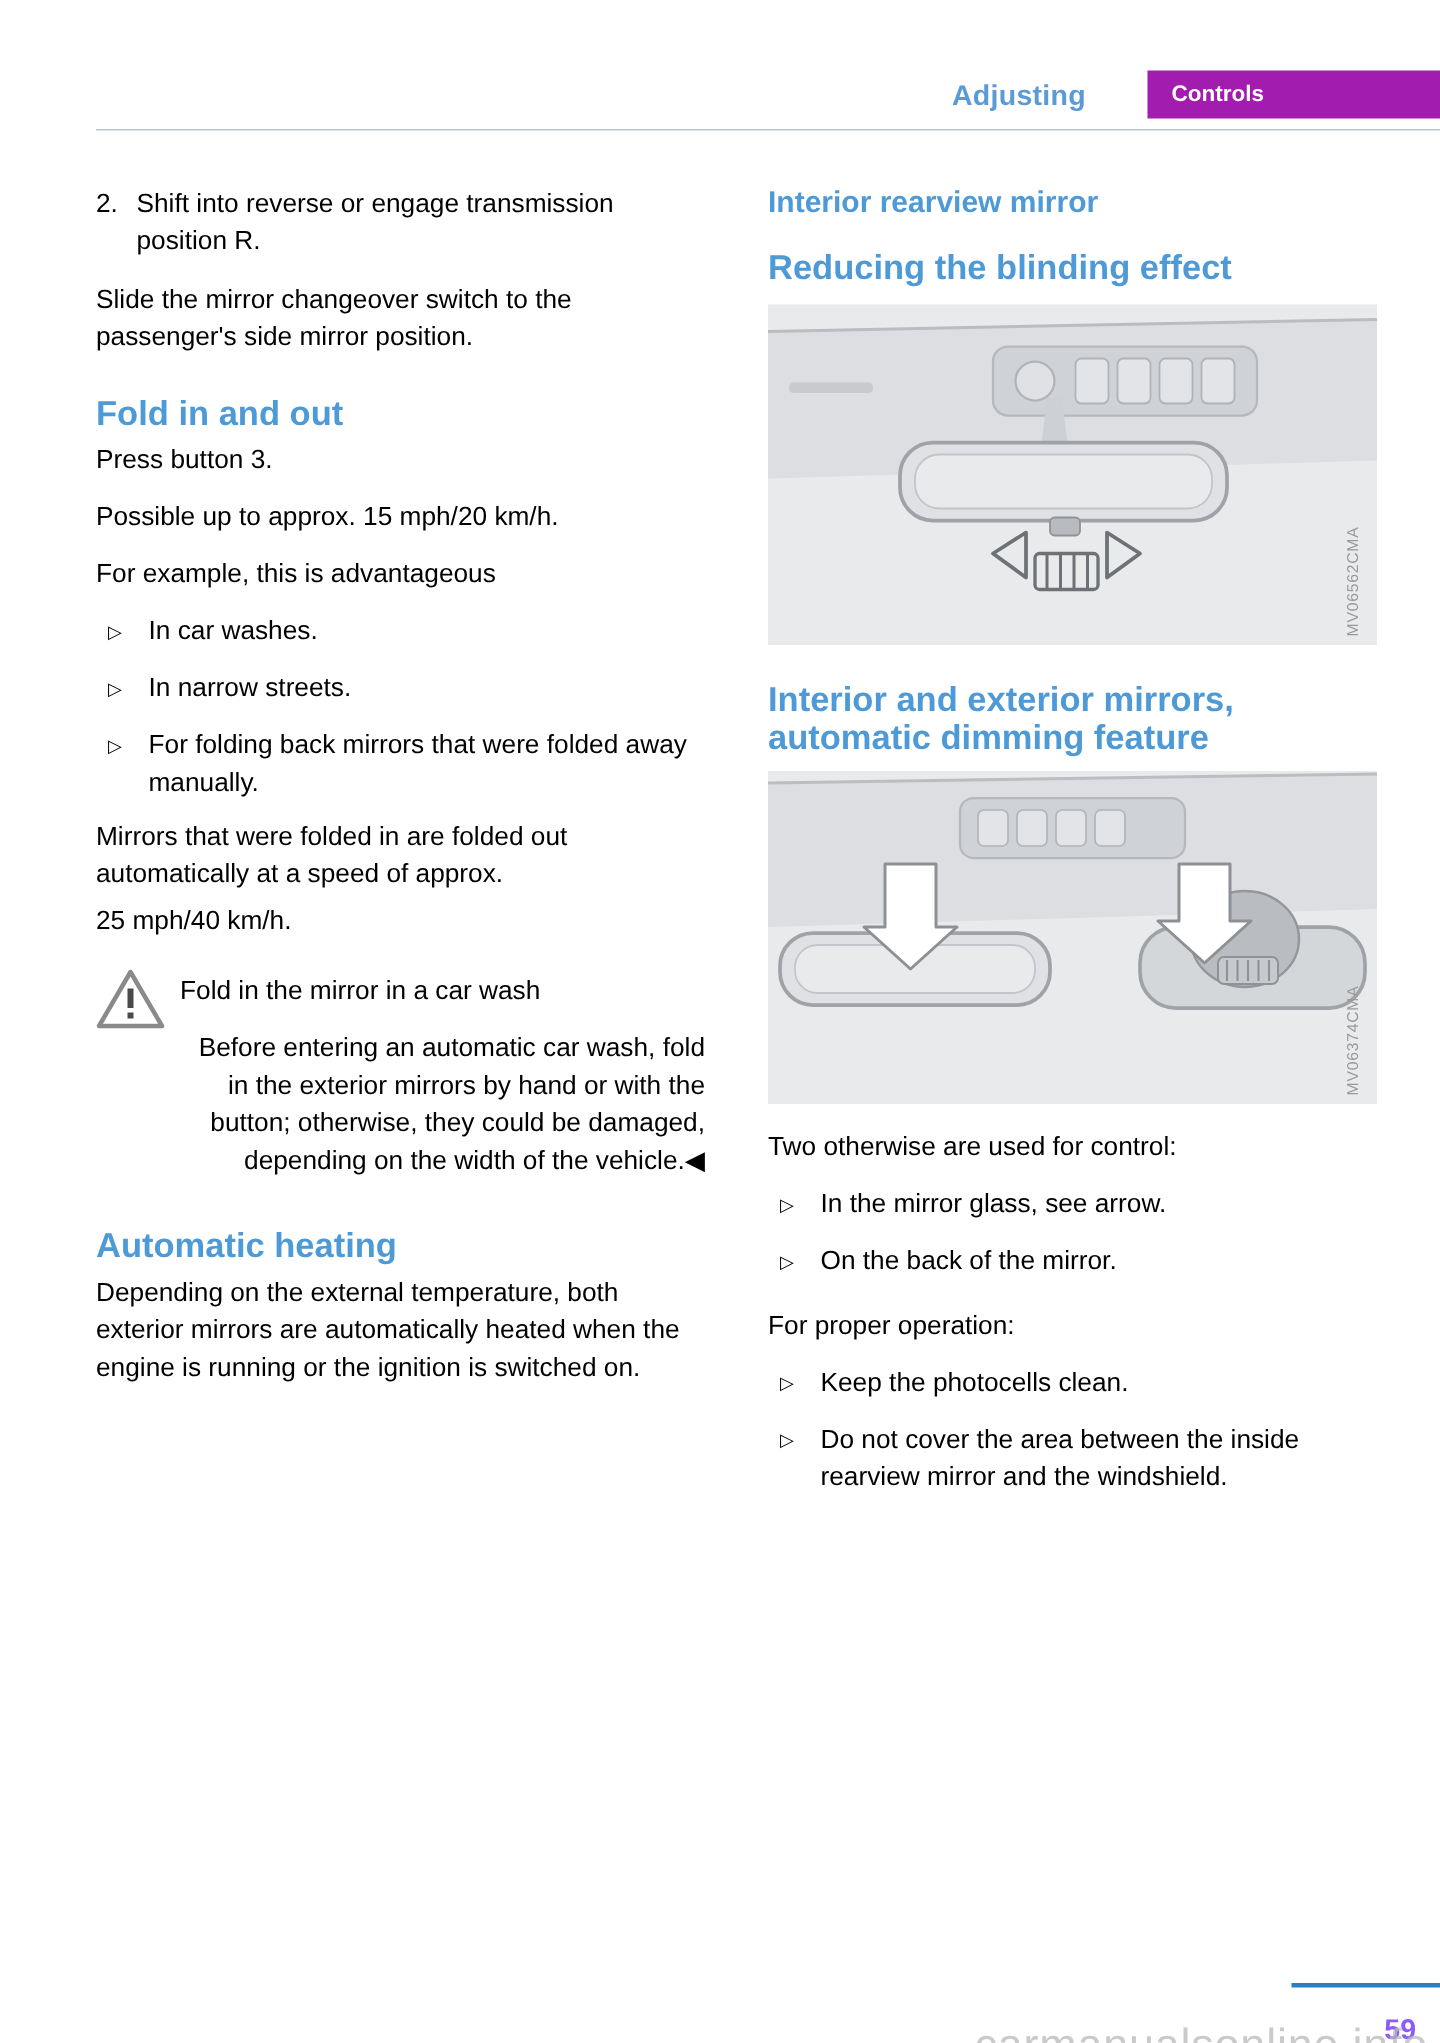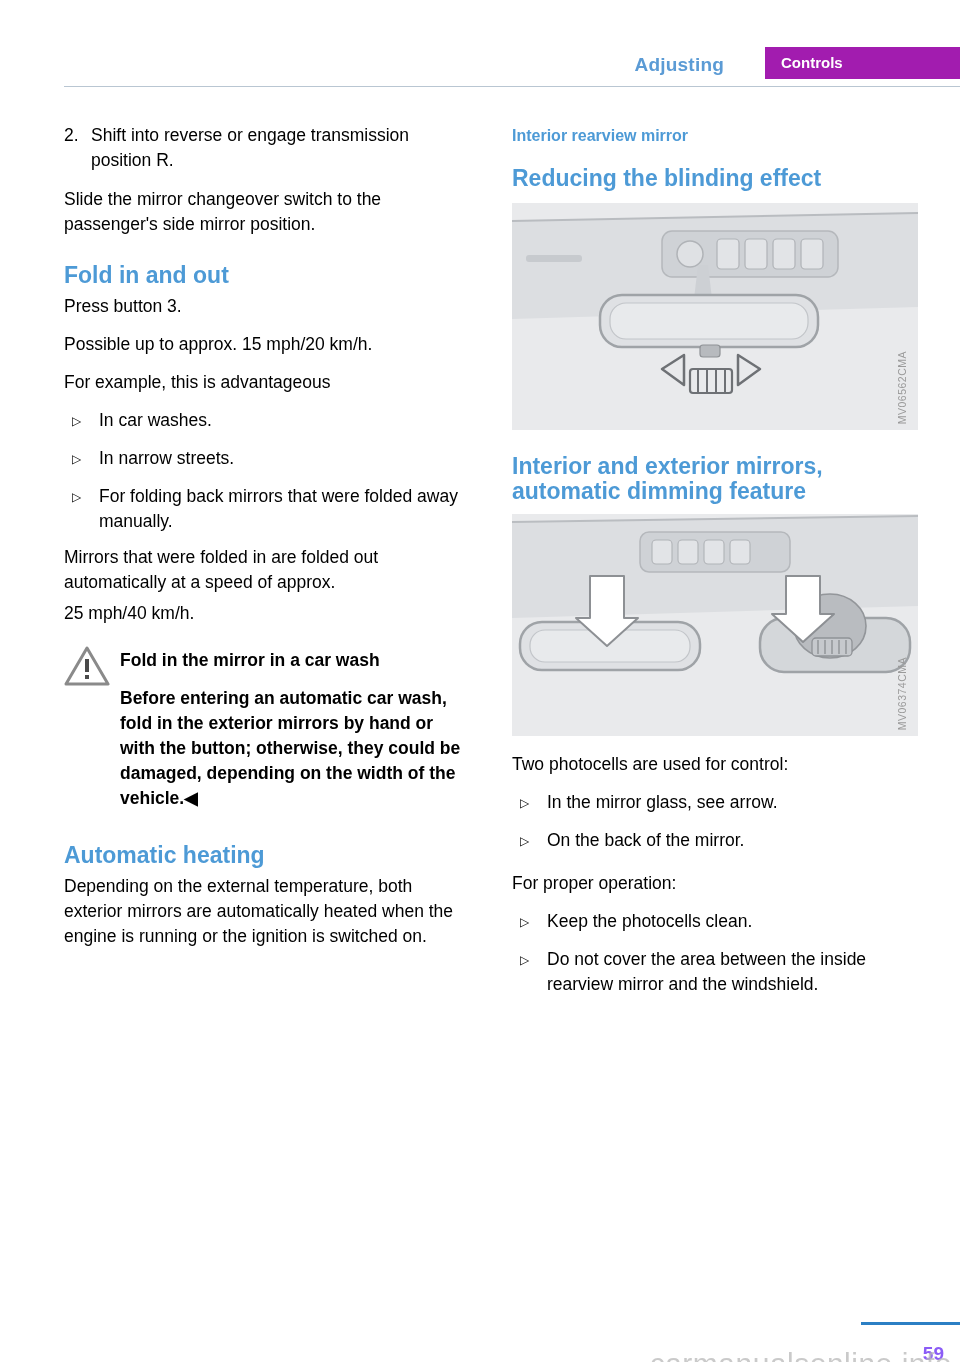--- a/index.html
+++ b/index.html
@@ -113,41 +113,41 @@
     box-sizing: border-box;
     font-size: 12px;
     color: #000;
     line-height: 27px;
   }
   .tri-text { flex: 1 1 auto; }
 
   
   .warn {
     margin: 18px 0 6px 0;
-    font-weight: bold;
   }
   .warn-row {
     display: flex;
     align-items: flex-start;
   }
   .warn-icon {
     flex: 0 0 56px;
     width: 56px;
     padding-top: 2px;
   }
   .warn-icon svg { display: block; }
   .warn-head {
     flex: 1 1 auto;
     padding-top: 4px;
   }
   .warn-body {
     margin-top: 0;
   }
   .warn-body .indented {
     padding-left: 56px;
+    text-align: right;
   }
 
   
   .figure {
     position: relative;
     width: 406px;
     background: #e9eaec;
     margin: 8px 0 16px 0;
     overflow: hidden;
   }
@@ -258,21 +258,21 @@
         <p class="indented" style="margin-bottom:0;">Before entering an automatic car wash, fold in the exterior mirrors by hand or with the button; otherwise, they could be damaged, depending on the width of the vehicle.◀</p>
       </div>
     </div>
 
     <h2 class="blue" style="margin-top:32px;">Automatic heating</h2>
     <p>Depending on the external temperature, both exterior mirrors are automatically heated when the engine is running or the ignition is switched on.</p>
   </div>
 
   <div class="col col-right">
 
-    <h2 class="blue" style="font-size:16px;margin-bottom:18px;">Interior rearview mirror</h2>
+    <h2 class="blue" style="font-size:20px;margin-bottom:18px;">Interior rearview mirror</h2>
 
     <h2 class="blue" style="margin-bottom:12px;">Reducing the blinding effect</h2>
 
     <div class="figure fig1">
       <svg width="406" height="227" viewBox="0 0 406 227">
         <rect x="0" y="0" width="406" height="227" fill="#e9eaec"></rect>
 
         <path d="M0 18 L406 10 L406 104 L0 116 Z" fill="#dcdee1"></path>
         <path d="M0 18 L406 10" stroke="#b9bcc0" stroke-width="2" fill="none"></path>
 
@@ -336,21 +336,21 @@
           <line x1="334" y1="126" x2="334" y2="140" stroke="#8f9296" stroke-width="1.4"></line>
         </g>
 
         <path d="M78 62 L112 62 L112 104 L126 104 L95 132 L64 104 L78 104 Z" fill="#ffffff" stroke="#8d9094" stroke-width="2" stroke-linejoin="round"></path>
 
         <path d="M274 62 L308 62 L308 100 L322 100 L291 128 L260 100 L274 100 Z" fill="#ffffff" stroke="#8d9094" stroke-width="2" stroke-linejoin="round"></path>
       </svg>
       <div class="fig-code">MV06374CMA</div>
     </div>
 
-    <p>Two photocells are used for control:</p>
+    <p>Two otherwise are used for control:</p>
 
     <div class="tri-item">
       <div class="tri-mark">▷</div>
       <div class="tri-text">In the mirror glass, see arrow.</div>
     </div>
     <div class="tri-item">
       <div class="tri-mark">▷</div>
       <div class="tri-text">On the back of the mirror.</div>
     </div>
 

